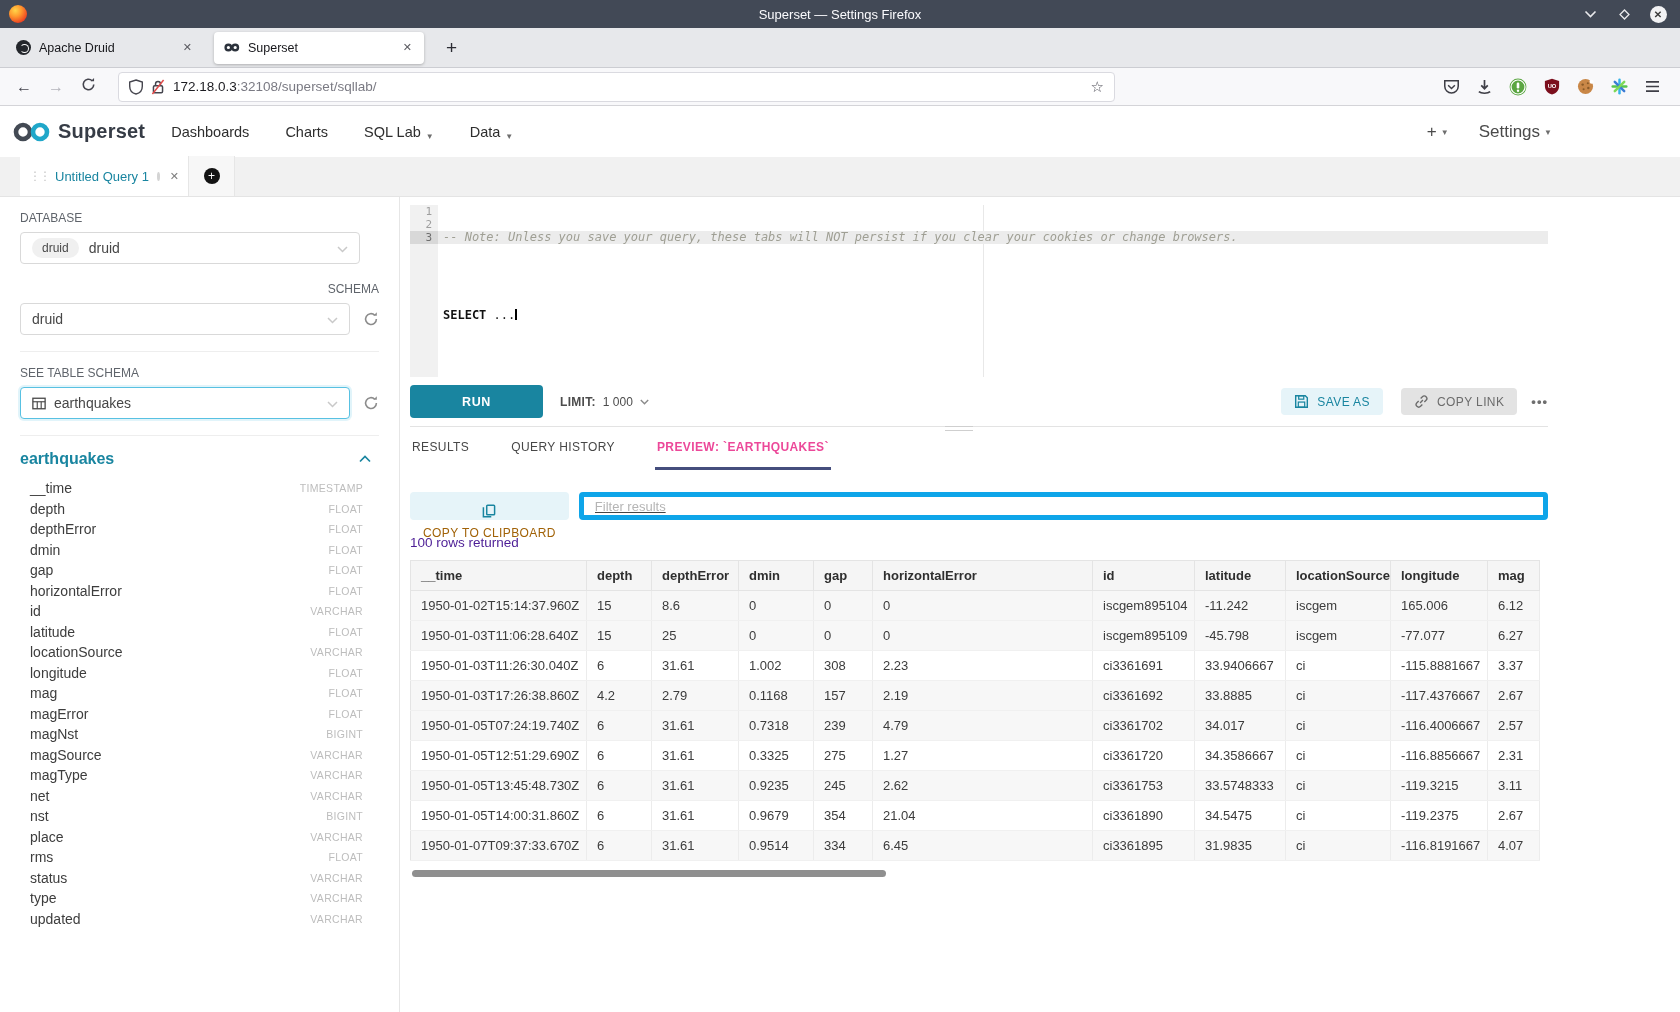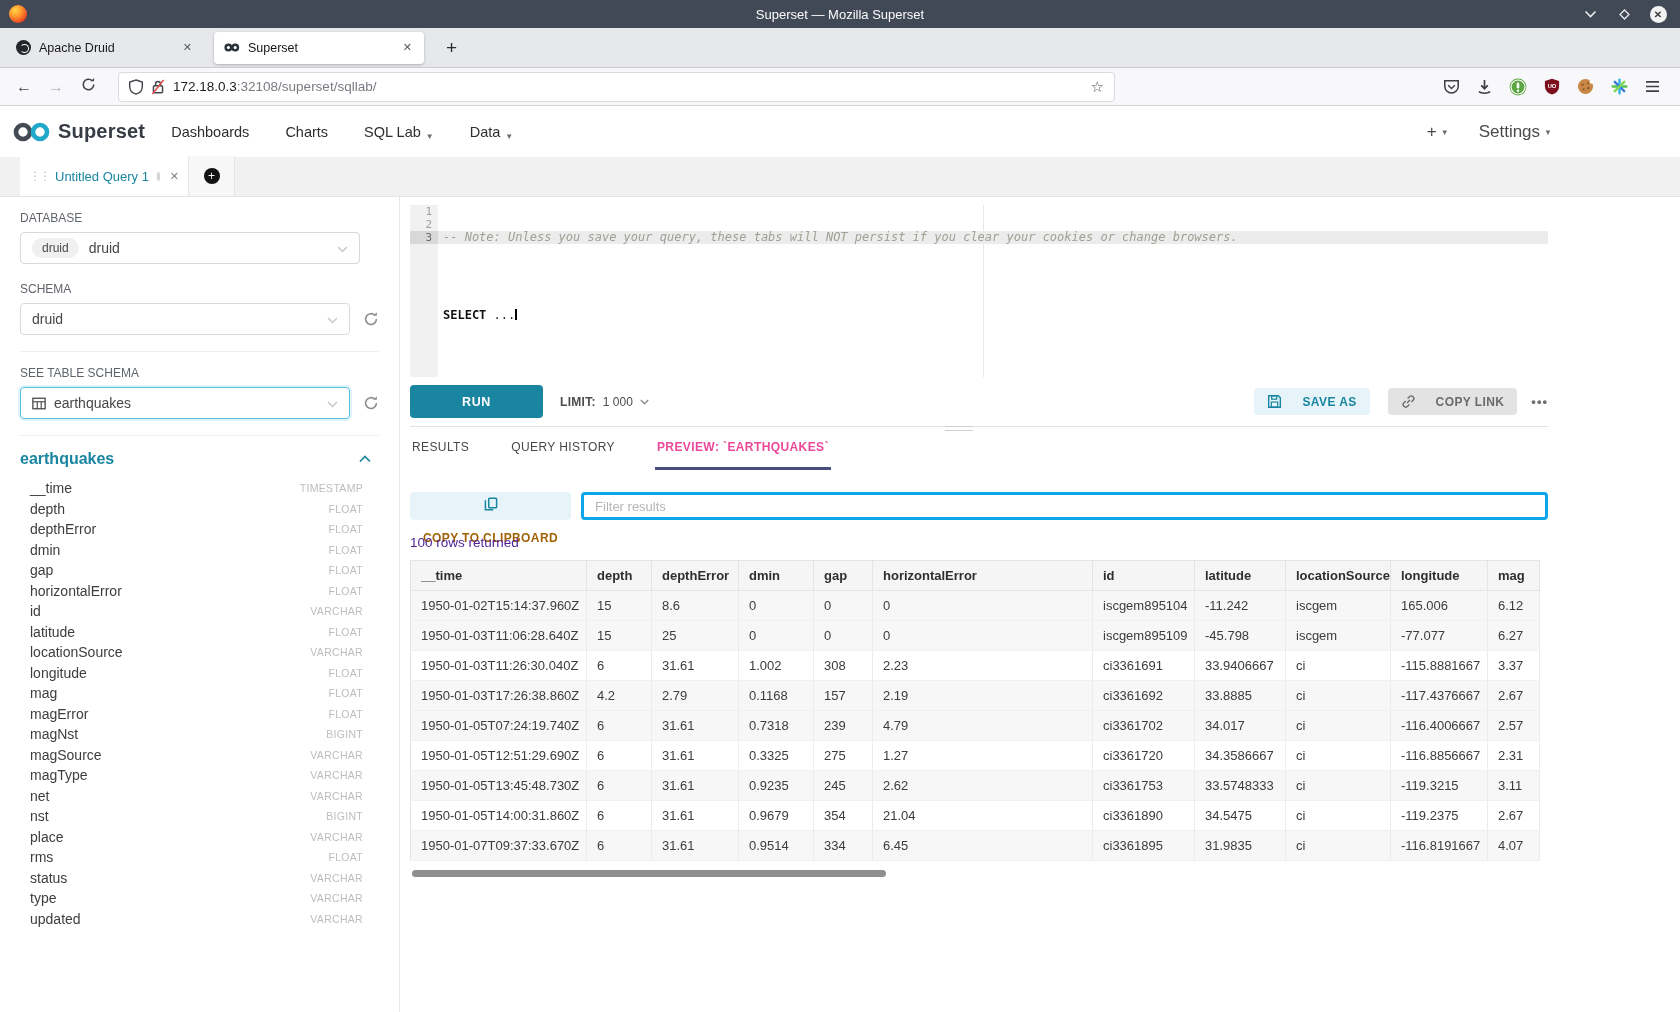--- a/index.html
+++ b/index.html
@@ -65,21 +65,21 @@
   .sidebar { width:400px; border-right:1px solid #e6e6e6; padding:14px 20px 0 20px; overflow:hidden; }
   .sb-label { font-size:12px; color:#5f646b; margin-bottom:7px; }
   .sb-row { display:flex; align-items:center; margin-bottom:0; }
   .select { width:340px; height:32px; border:1px solid #d9d9d9; border-radius:4px; background:#fff;
     display:flex; align-items:center; padding:0 11px; }
   .select .pill { background:#f0f0f0; border-radius:11px; padding:3px 10px; font-size:12px; color:#4a4a4a; margin-right:10px; }
   .select-value { font-size:14px; color:#474747; }
   .sel-caret { margin-left:auto; }
   .select.focus { border-color:#58c1e2; box-shadow:0 0 0 2px rgba(88,193,226,.18); }
   .refresh-btn { margin-left:13px; display:flex; }
-  .mt18 { margin-top:18px; }
+  .mt18 { margin-top:18px;text-align:right; }
   .sb-divider { border-top:1px solid #eeeeee; margin:16px 0 14px 0; }
   .tbl-head { display:flex; align-items:center; justify-content:space-between; margin:4px 0 10px 0; padding-right:8px; }
   .tbl-title { color:#1985a0; font-size:16px; font-weight:bold; }
   .cols { padding:0 16px 0 10px; }
   .col-row { height:20.5px; display:flex; align-items:center; justify-content:space-between; }
   .col-name { font-size:14px; color:#3d3d3d; }
   .col-type { font-size:10.5px; color:#bdbdbd; letter-spacing:.3px;text-align:center; }
 
   
   .editor-pane { width:1280px; padding:0 132px 0 10px; }
@@ -96,37 +96,37 @@
   .line.comment { font-style:italic; color:#9f9f94; }
   .kw { font-weight:bold; color:#111; }
   .cursor { display:inline-block; width:1.5px; height:11px; background:#000; vertical-align:-1px; }
 
   .toolbar { height:50px; display:flex; align-items:center; border-bottom:1px solid #e3e3e3; position:relative; }
   .run { width:133px; height:33px; background:#1985a0; color:#fff; border:none; border-radius:4px;
     font-size:12.5px; font-weight:bold; letter-spacing:.6px; font-family:inherit; }
   .limit { display:flex; align-items:center; gap:7px; margin-left:17px; font-size:12px; color:#4c4c4c; }
   .limit-label { font-weight:bold; letter-spacing:.3px; }
   .tb-spacer { flex:1; }
-  .btn-light { height:27px; border:none; border-radius:4px; display:flex; align-items:center; gap:20px;
-    font-size:12px; font-weight:bold; letter-spacing:.4px; padding:5px 13px; font-family:inherit; }
+  .btn-light { height:27px; border:none; border-radius:4px; display:flex; align-items:center; gap:8px;
+    font-size:12px; font-weight:normal; letter-spacing:.4px; padding:12px 13px; font-family:inherit; }
   .saveas { background:#e6f4f9; color:#1985a0; }
   .copylink { background:#e3e3e3; color:#6b6b6b; margin-left:18px; }
   .more { color:#6f6f6f; font-size:13px; letter-spacing:1px; margin-left:14px; font-weight:bold; }
   .grip { position:absolute; left:535px; bottom:-5px; width:28px; height:5px;
     border-top:1.5px solid #cfcfcf; border-bottom:1.5px solid #cfcfcf; background:#fff; z-index:3; }
 
   .stabs { height:43px; display:flex; gap:38px; }
   .stab { display:flex; align-items:center; font-size:12px; color:#474747; letter-spacing:.4px;
     border-bottom:3px solid transparent; padding:0 2px; }
   .stab.active { border-bottom-color:#454e7d; color:#ec4899; font-weight:bold; }
 
   .rcontrols { margin-top:22px; display:flex; gap:10px; }
   .copyclip { background:#e6f4f9; color:#a16207; height:28px;flex-direction:column; }
-  .filter { flex:1; height:28px; border:3px solid #0ea5e9; border-radius:4px; padding:0 11px;
-    font-size:13px; color:#444; font-family:inherit; }
+  .filter { flex:1; height:28px; border:5px solid #0ea5e9; border-radius:4px; padding:0 11px;
+    font-size:13px; color:#444; font-family:inherit;text-decoration:underline; }
   .filter::placeholder { color:#b5b5b5; }
   .rowcount { margin:15px 0 10px 0; font-size:13.5px; color:#4c1d95; }
 
   table.grid { border-collapse:collapse; table-layout:fixed; width:1129px; font-size:13px; color:#3c3c3c;
     border:1px solid #e4e4e4; }
   table.grid th { font-weight:bold; text-align:left; background:#f5f5f5; padding:7px 10px;
     border-right:1px solid #e4e4e4; border-bottom:1px solid #e4e4e4; color:#2f2f2f;
     white-space:nowrap; overflow:hidden; }
   table.grid td { padding:7px 10px; border-right:1px solid #ececec; border-bottom:1px solid #f0f0f0;
     white-space:nowrap; overflow:hidden; }
@@ -134,21 +134,21 @@
   .hscroll { margin-top:9px; height:7px; position:relative; }
   .hthumb { position:absolute; left:2px; top:0; width:474px; height:7px; border-radius:4px; background:#8f8f8f; }
 </style>
 </head>
 <body>
 
 <div class="stage">
 
   <div class="titlebar">
     <span class="ff-logo"></span>
-    <span class="win-title">Superset — Mozilla Superset</span>
+    <span class="win-title">Superset — Settings Firefox</span>
     <span class="win-controls">
       <span class="win-btn">
         <svg width="13" height="8" viewBox="0 0 13 8">
             <path d="M1.5 1.5 L6.5 6.5 L11.5 1.5" stroke="#e9e9ec" stroke-width="1.6" fill="none"></path>
           </svg>
       </span>
       <span class="win-btn">
         <svg width="13" height="13" viewBox="0 0 14 14">
             <rect x="3.6" y="3.6" width="6.8" height="6.8" transform="rotate(45 7 7)" stroke="#e9e9ec" stroke-width="1.4" fill="none"></rect>
           </svg>

